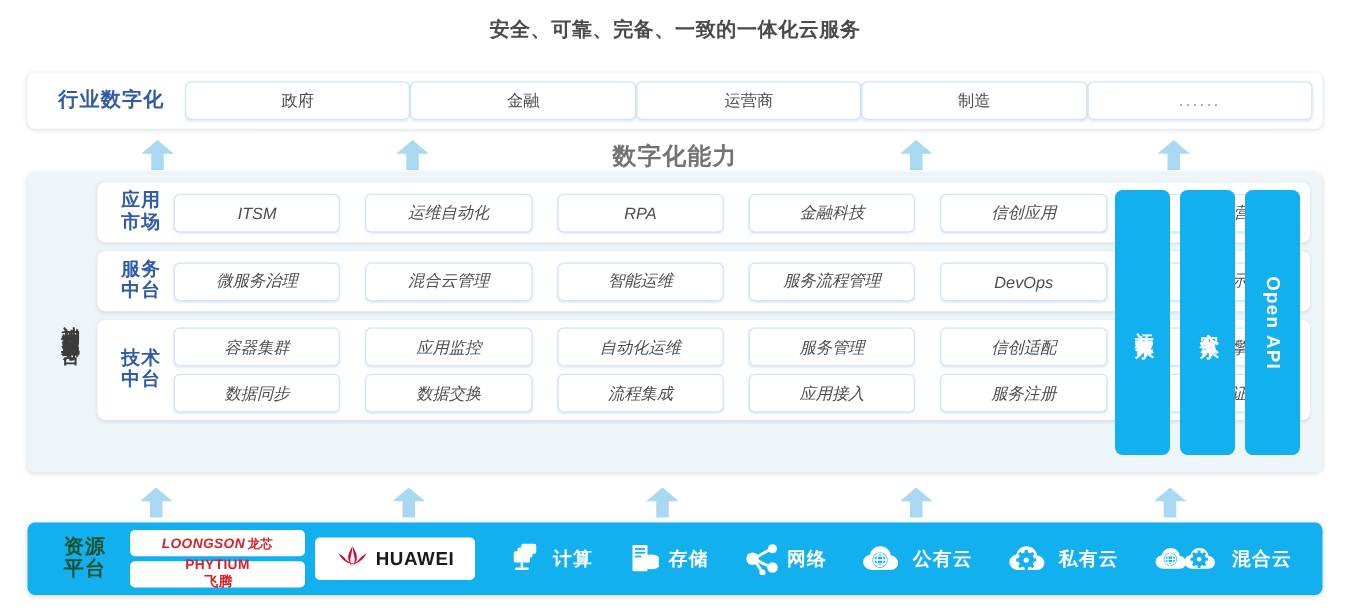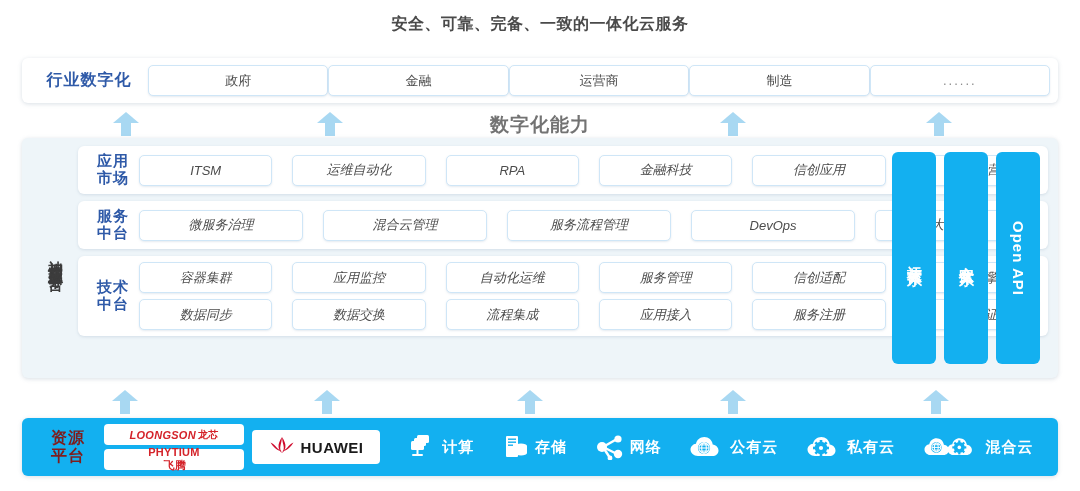--- a/index.html
+++ b/index.html
@@ -126,21 +126,21 @@
 
   
   .resource{
     position:absolute;left:22px;top:418px;width:1036px;height:58px;
     background:#13b0f0;border-radius:6px;
     display:flex;align-items:center;
     box-shadow:0 1px 4px rgba(120,140,160,.28);
     box-sizing:border-box;padding:0 10px;
   }
   .res-label{
-    flex:0 0 72px;color:#7f1d1d;font-weight:bold;font-size:16px;
+    flex:0 0 72px;color:#14532d;font-weight:bold;font-size:16px;
     text-align:center;line-height:1.15;letter-spacing:1px;
   }
   .logo-stack{display:flex;flex-direction:column;gap:4px;flex:0 0 140px;}
   .logo-chip{
     background:#fff;border-radius:4px;height:21px;
     display:flex;align-items:center;justify-content:center;
     font-size:11px;font-weight:bold;
   }
   .loongson{color:#d4232a;font-style:italic;letter-spacing:.3px;}
   .loongson .cn{font-style:normal;font-size:10px;margin-left:2px;}
@@ -221,20 +221,21 @@
 
       <div class="band band-2">
         <div class="band-label">
           <div>服务</div>
           <div>中台</div>
         </div>
         <div class="band-cells">
           <div class="cellrow">
             <div class="cell">微服务治理</div>
             <div class="cell">混合云管理</div>
+            <div class="cell">智能运维</div>
             <div class="cell">服务流程管理</div>
             <div class="cell">DevOps</div>
             <div class="cell">大屏展示</div>
           </div>
         </div>
       </div>
 
       <div class="band band-3">
         <div class="band-label">
           <div>技术</div>

